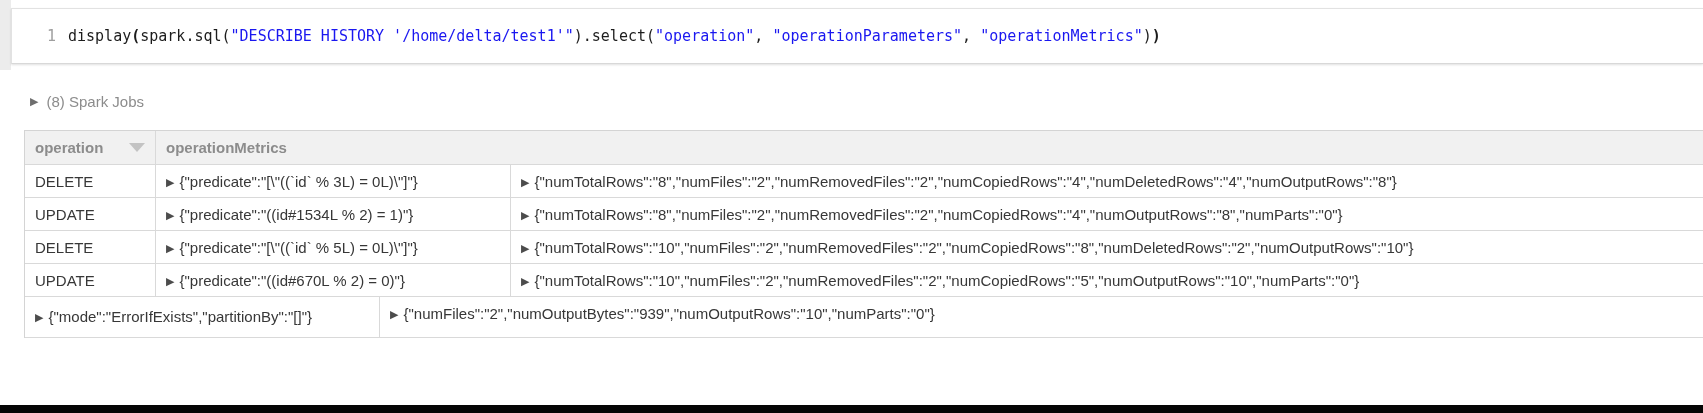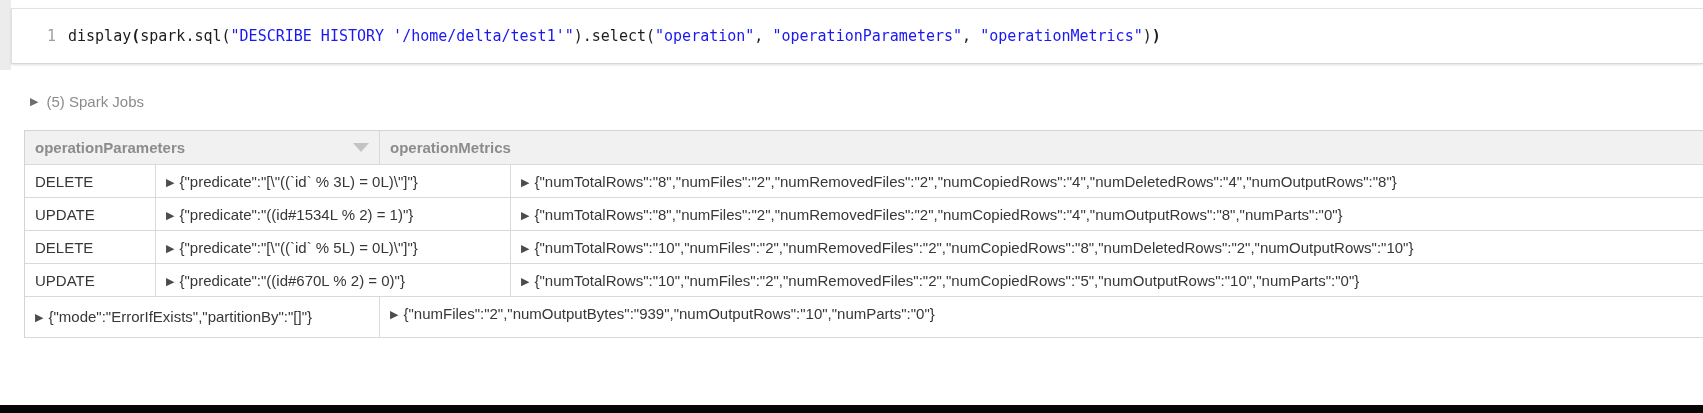--- a/index.html
+++ b/index.html
@@ -68,28 +68,28 @@
 
 <div class="left-strip"></div>
 
 <div class="code-cell">
   <div class="gutter">1</div>
   <div class="code-line"><span>display</span><span class="token-bold">(</span><span>spark.sql(</span><span class="token-string">"DESCRIBE HISTORY '/home/delta/test1'"</span><span>).select(</span><span class="token-string">"operation"</span><span>, </span><span class="token-string">"operationParameters"</span><span>, </span><span class="token-string">"operationMetrics"</span><span>)</span><span class="token-bold">)</span></div>
 </div>
 
 <div class="spark-jobs">
   <span class="caret">▶</span>
-  <span>(5) Spark Jobs</span>
+  <span>(8) Spark Jobs</span>
 </div>
 
 <div class="result-table">
 
   <div class="t-row t-header">
-    <div class="t-cell col-params">
-      <span>operationParameters</span>
+    <div class="t-cell col-op">
+      <span>operation</span>
       <span class="sort-icon"></span>
     </div>
     <div class="t-cell col-metrics">
       <span>operationMetrics</span>
     </div>
   </div>
 
   <div class="t-row">
     <div class="t-cell col-op">DELETE</div>
     <div class="t-cell col-params nowrap-cell"><span class="expand-caret">▶</span><span class="json-text">{"predicate":"[\"((`id` % 3L) = 0L)\"]"}</span></div>

